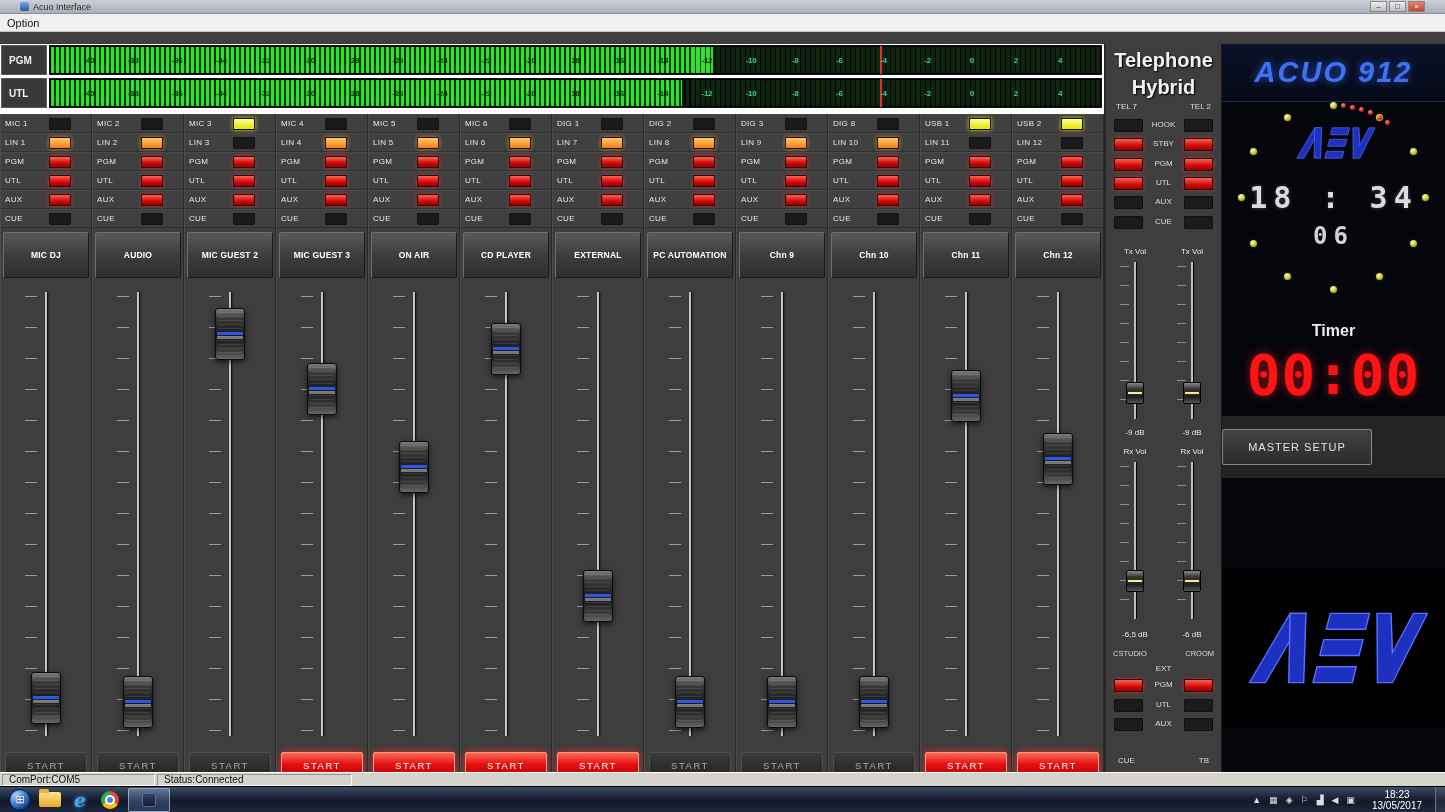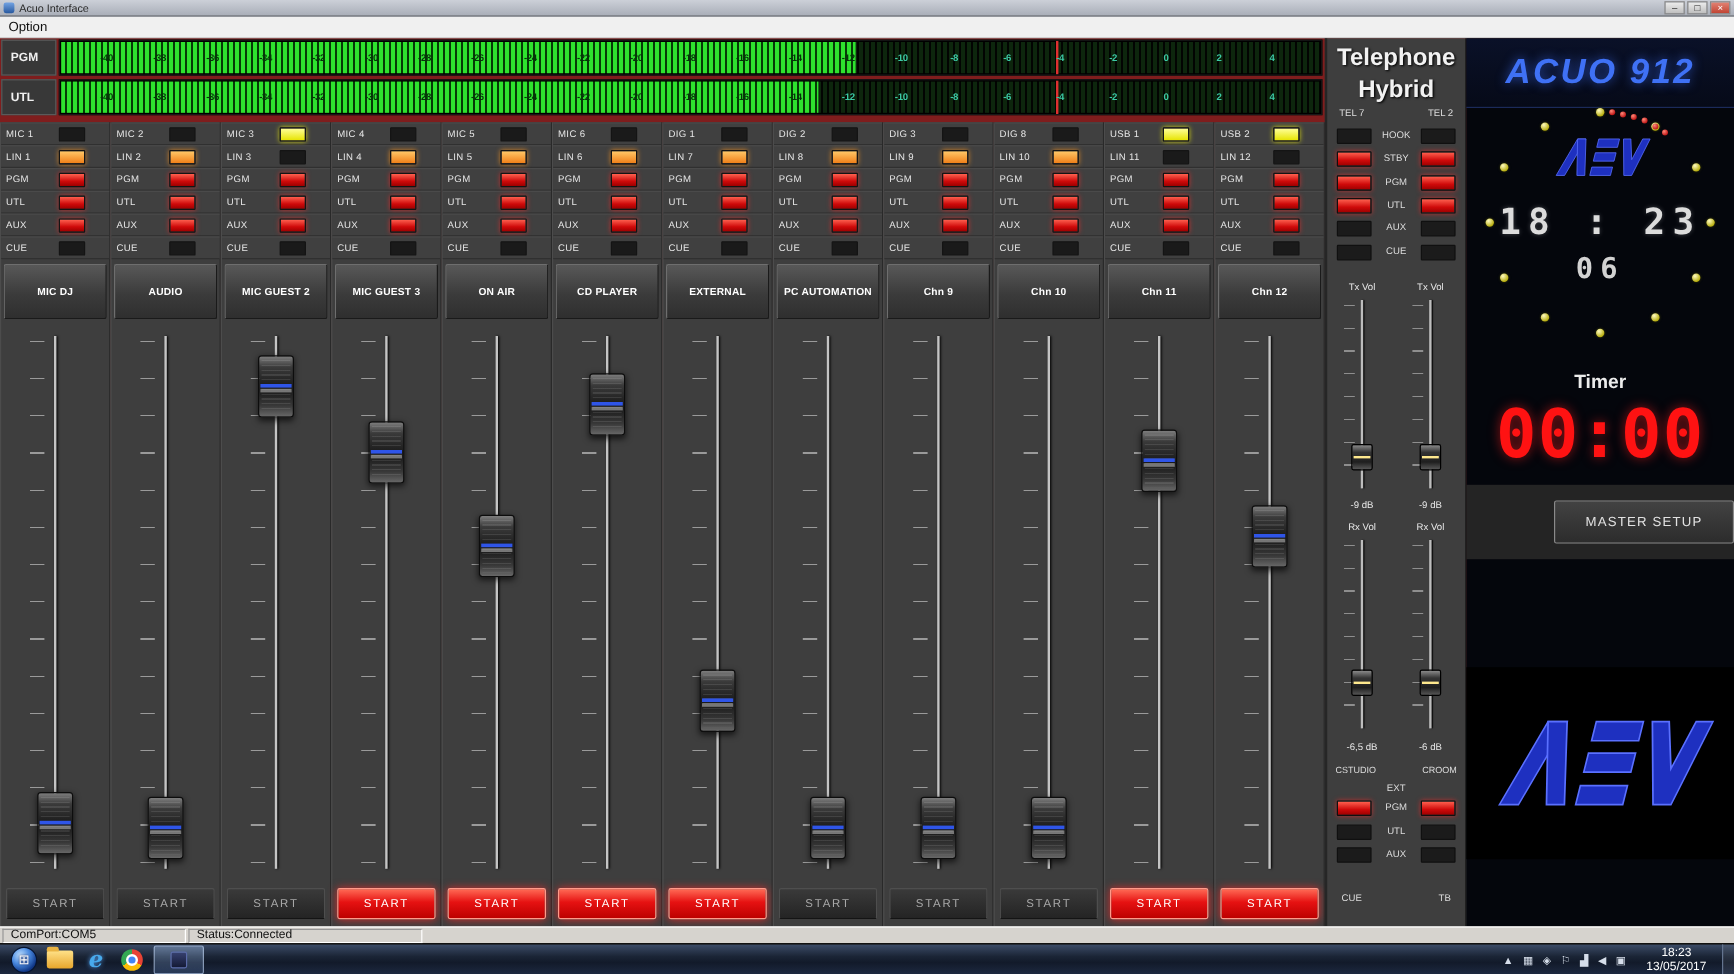--- a/index.html
+++ b/index.html
@@ -1,28 +1,28 @@
 <!DOCTYPE html>
 <html><head>
 <meta charset="utf-8">
 <style>
   *{box-sizing:border-box;margin:0;padding:0}
   html,body{width:1445px;height:812px;overflow:hidden}
   body{position:relative;background:#3e3e3e;font-family:"Liberation Sans",sans-serif}
 
   
-  .titlebar{position:absolute;left:0;top:0;width:100%;height:14px;background:linear-gradient(#ccd0d8,#a9aeb8);display:flex;align-items:center;padding:0 3px;font-size:9px;color:#2a2a2a;border-bottom:1px solid #8a8f98}
+  .titlebar{position:absolute;left:0;top:0;width:100%;height:14px;background:linear-gradient(#ccd0d8,#a9aeb8);display:flex;align-items:center;padding:0 20px;font-size:9px;color:#2a2a2a;border-bottom:1px solid #8a8f98}
   .app-icon{width:9px;height:9px;background:linear-gradient(#74a4e4,#28599f);border-radius:2px;margin-right:4px}
   .title-text{flex:1}
   .winbtn{width:17px;height:11px;margin-left:2px;font-size:8px;line-height:10px;text-align:center;background:linear-gradient(#ececec,#bfbfbf);border:1px solid #888;color:#222;cursor:default}
   .winbtn.close{background:linear-gradient(#e28374,#c04433);color:#fff}
   .menubar{position:absolute;top:14px;width:100%;height:18px;background:#f0f0f0;display:flex;align-items:center;font-size:11px;color:#111;border-bottom:1px solid #c8c8c8}
   .menu-item{padding:0 7px}
 
-  .main{position:absolute;top:32px;left:0;width:1445px;height:564px;background:#7f1d1d}
+  .main{position:absolute;top:44px;left:0;width:1445px;height:564px;background:#ffffff}
 
   
   .meter-panel{position:absolute;left:0;top:1px;width:1104px;height:68px}
   .meter-label{position:absolute;left:1px;width:46px;height:30px;background:#383838;border:1px solid #5a5a5a;color:#f0f0f0;font-size:10px;font-weight:bold;display:flex;align-items:center;padding-left:7px}
   .meter{position:absolute;left:49px;width:1053px;height:30px;background:#000;border:1px solid #181818;overflow:hidden}
   .meter-base{position:absolute;inset:1px;background:repeating-linear-gradient(90deg,#0d260d 0 3.5px,#020402 3.5px 5px)}
   .meter-lit{position:absolute;left:1px;top:1px;bottom:1px;background:repeating-linear-gradient(90deg,#2ee22e 0 3.5px,#063a06 3.5px 5px)}
   .meter-marker{position:absolute;top:0;bottom:0;width:2px;background:#e03030}
   .meter-num{position:absolute;top:50%;transform:translate(-50%,-50%);font-size:8px;font-weight:bold;letter-spacing:-0.3px}
 
@@ -74,21 +74,21 @@
   .brand{position:absolute;top:0;left:0;right:0;height:58px;background:linear-gradient(#0a1128,#060a18);border-bottom:1px solid #1b2a5a;display:flex;align-items:center;justify-content:center;font-size:29px;font-weight:bold;font-style:italic;color:#3f71f5;letter-spacing:2px;text-shadow:0 0 9px rgba(60,110,255,.65)}
   .clockarea{position:absolute;top:58px;left:0;right:0;height:214px}
   .dot{position:absolute;border-radius:50%}
   .dot.yellow{width:7px;height:7px;background:radial-gradient(circle at 35% 30%,#fffbc0,#b8ae10 70%,#6a6408);box-shadow:0 0 2px #440}
   .dot.red{width:5px;height:5px;background:radial-gradient(circle at 35% 30%,#ff8878,#c01818 70%,#700)}
   .logosmall{position:absolute;top:24px;left:0;right:0;display:flex;justify-content:center}
   .timebig{position:absolute;top:78px;left:0;right:0;text-align:center;font-family:"DejaVu Sans Mono",monospace;font-weight:bold;font-size:30px;color:#dcdcdc;letter-spacing:6px;text-shadow:0 0 4px rgba(255,255,255,.25)}
   .timesec{position:absolute;top:120px;left:0;right:0;text-align:center;font-family:"DejaVu Sans Mono",monospace;font-weight:bold;font-size:24px;color:#d2d2d2;letter-spacing:6px}
   .timerlabel{position:absolute;top:278px;left:0;right:0;text-align:center;font-size:16px;font-weight:bold;color:#ececec}
   .timervalue{position:absolute;top:298px;left:0;right:0;text-align:center;font-family:"DejaVu Sans Mono",monospace;font-weight:bold;font-size:56px;color:#ff1212;letter-spacing:1px;text-shadow:0 0 10px rgba(255,30,30,.55)}
-  .setupstrip{position:absolute;top:372px;left:0;right:0;height:62px;background:#242424;display:flex;align-items:center;justify-content:flex-end}
+  .setupstrip{position:absolute;top:372px;left:0;right:0;height:62px;background:#242424;display:flex;align-items:center;justify-content:flex-start}
   .setupbtn{width:150px;height:36px;background:linear-gradient(#424242,#2c2c2c);border:1px solid #8a8a8a;border-radius:2px;color:#e2e2e2;font-size:11px;letter-spacing:1px;font-family:"Liberation Sans",sans-serif}
   .logoarea{position:absolute;top:524px;left:0;right:0;height:160px;background:#000;display:flex;align-items:center;justify-content:center}
 
   
   .statusbar{position:absolute;left:0;top:772px;width:100%;height:14px;background:#d6d3ce;border-top:1px solid #fff;display:flex;align-items:center;padding-left:2px}
   .sb-cell{height:12px;border:1px solid;border-color:#979797 #fff #fff #979797;padding:0 6px;font-size:10px;color:#101010;display:flex;align-items:center;margin-right:2px}
   .sb-cell.c1{width:153px}
   .sb-cell.c2{width:195px}
 
   
@@ -709,21 +709,21 @@
             <g transform="translate(16,0) skewX(-14)" fill="#1e30c0" stroke="#5a70ff" stroke-width="1.5">
               <path d="M20 78 L45 4 L62 4 L37 78 Z"></path>
               <path d="M45 4 L62 4 L78 78 L62 78 Z"></path>
               <rect x="88" y="4" width="42" height="17"></rect>
               <rect x="88" y="32" width="42" height="17"></rect>
               <rect x="88" y="61" width="42" height="17"></rect>
               <path d="M138 4 L153 4 L165 46 L177 4 L192 4 L173 78 L157 78 Z"></path>
             </g>
           </svg>
         </div>
-      <div class="timebig">18 : 23</div>
+      <div class="timebig">18 : 34</div>
       <div class="timesec">06</div>
     </div>
     <div class="timerlabel">Timer</div>
     <div class="timervalue">00:00</div>
     <div class="setupstrip">
       <button class="setupbtn">MASTER SETUP</button>
     </div>
     <div class="logoarea" id="logolarge">
         <svg width="200" height="78" viewBox="0 0 214 82">
           <g transform="translate(16,0) skewX(-14)" fill="#1e30c0" stroke="#5a70ff" stroke-width="1.5">

